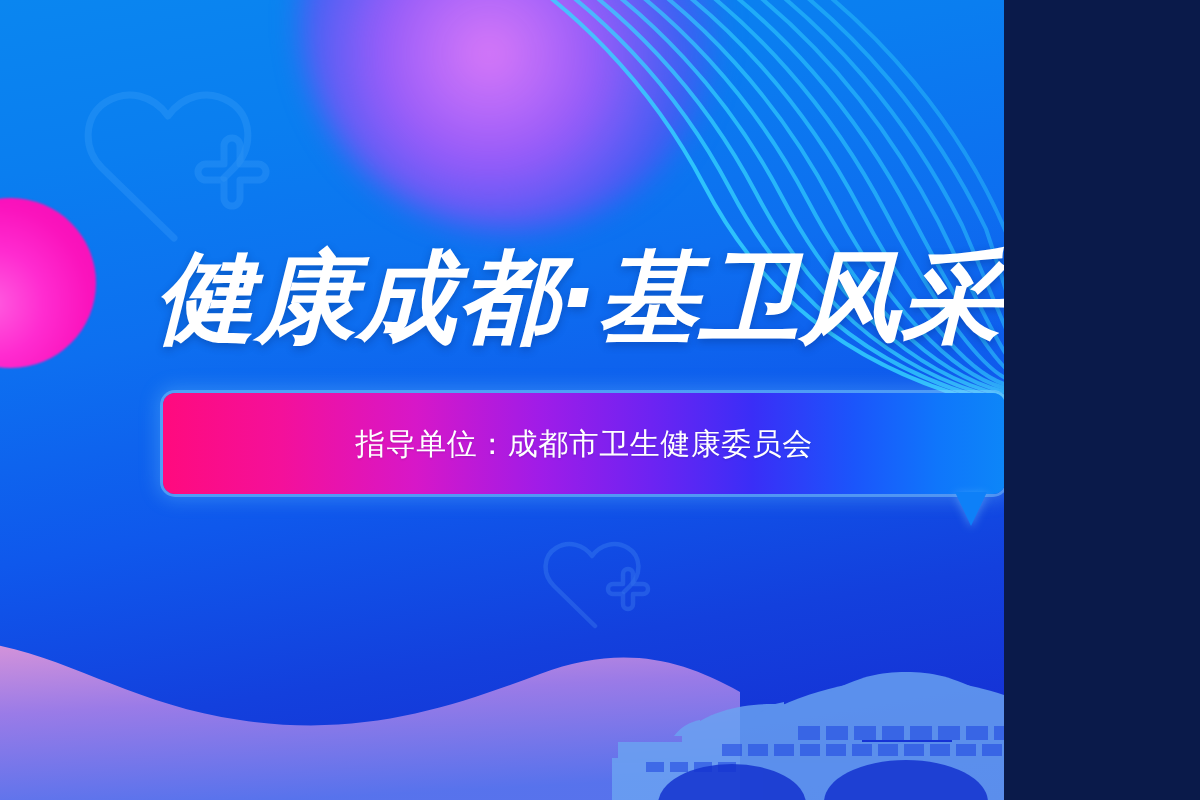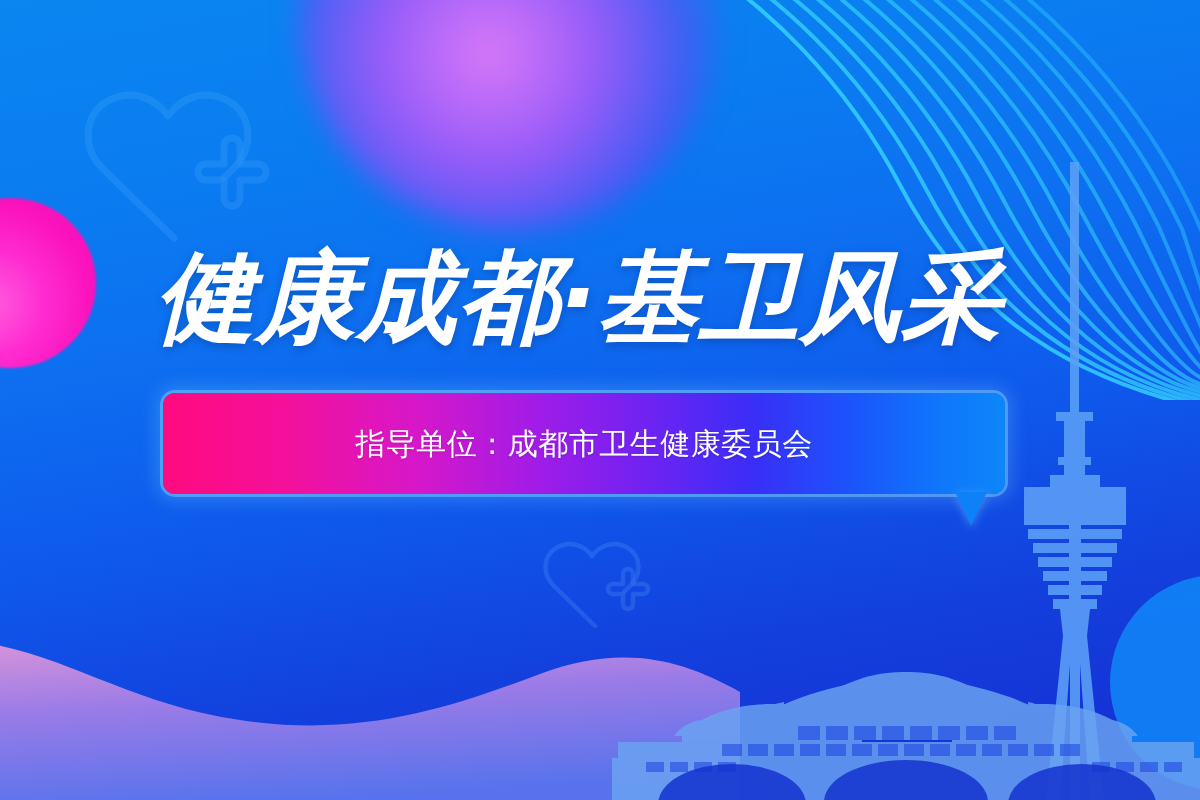--- a/index.html
+++ b/index.html
@@ -1,21 +1,21 @@
 <!DOCTYPE html>
 <html><head>
 <meta charset="utf-8">
 <title>健康成都·基卫风采</title>
 <style>
   html,body{margin:0;padding:0;background:#0a1a4a;}
   *{box-sizing:border-box;}
 
   .poster{
     position:relative;
-    width:1200px;height:800px;
+    width:1004px;height:800px;
     overflow:hidden;
     font-family:"Liberation Sans","DejaVu Sans",sans-serif;
     background:
       linear-gradient(170deg,
         #0a86f0 0%,
         #0a7ef0 18%,
         #0d6ff0 38%,
         #0f58ec 58%,
         #1340dd 76%,
         #1533d6 90%,

